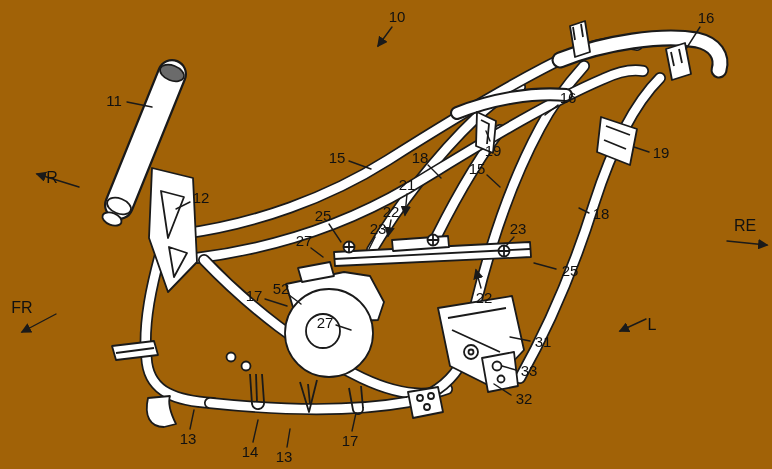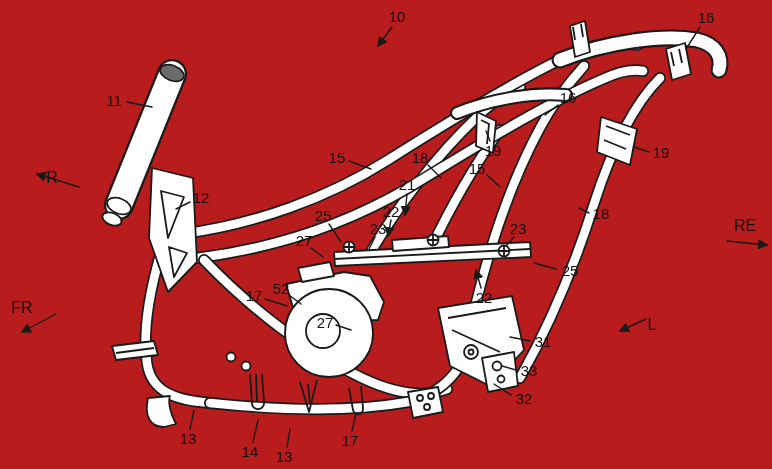--- a/index.html
+++ b/index.html
@@ -1,16 +1,16 @@
 <!DOCTYPE html>
 <html><head>
 <meta charset="utf-8">
 <style>
   html,body{margin:0;padding:0;background:#ffffff;}
-  .canvas{width:772px;height:469px;position:relative;background:#b91c1c;overflow:hidden;}
+  .canvas{width:772px;height:469px;position:relative;background:#a16207;overflow:hidden;}
   svg{display:block;}
   
   .t-out{fill:none;stroke:#1a1a1a;stroke-width:12;stroke-linecap:round;stroke-linejoin:round;}
   .t-in{fill:none;stroke:#ffffff;stroke-width:8.6;stroke-linecap:round;stroke-linejoin:round;}
   .T-out{fill:none;stroke:#1a1a1a;stroke-width:17;stroke-linecap:round;stroke-linejoin:round;}
   .T-in{fill:none;stroke:#ffffff;stroke-width:12.8;stroke-linecap:round;stroke-linejoin:round;}
   .m-out{fill:none;stroke:#1a1a1a;stroke-width:14;stroke-linecap:round;stroke-linejoin:round;}
   .m-in{fill:none;stroke:#ffffff;stroke-width:9.8;stroke-linecap:round;stroke-linejoin:round;}
   .cap-out{fill:none;stroke:#1a1a1a;stroke-width:30;stroke-linecap:round;}
   .cap-in{fill:none;stroke:#ffffff;stroke-width:25.6;stroke-linecap:round;}

